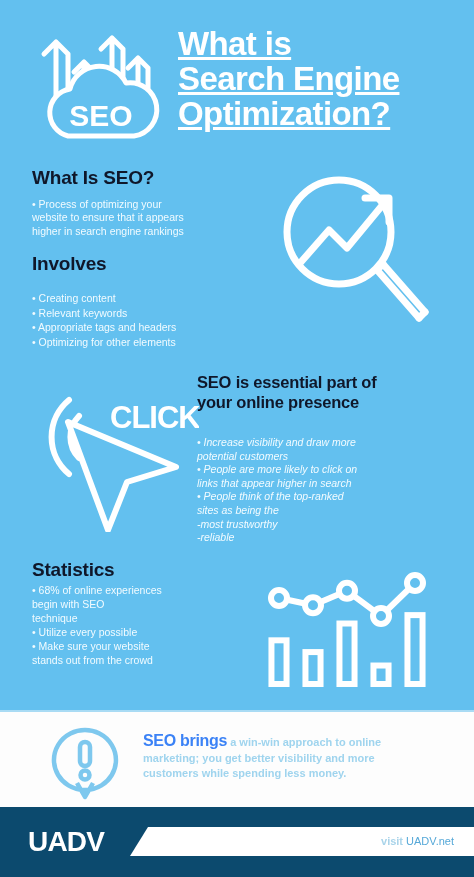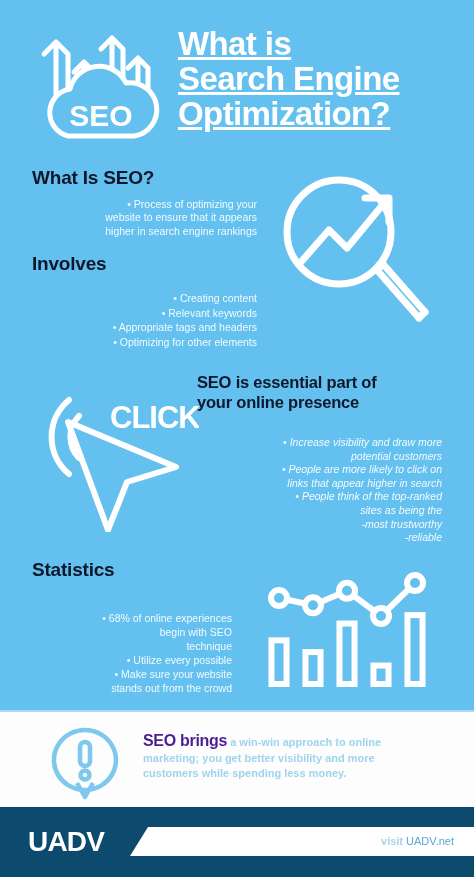--- a/index.html
+++ b/index.html
@@ -25,50 +25,50 @@
   .sec1{position:absolute;left:32px;top:166px;width:225px;}
   .mag{position:absolute;left:277px;top:170px;width:155px;height:160px;}
 
   h2.hd{
     color:#0f172a;font-weight:bold;margin:0;
     font-size:19px;line-height:23px;letter-spacing:-0.2px;
   }
   .body{
     color:#f2fbff;font-size:10.5px;line-height:13.4px;margin:9px 0 0 0;
   }
-  .body p{margin:0;text-align:right;}
+  .body p{margin:0;}
 
   .sec1 .hd2{margin-top:14px;font-size:19px;}
   .sec1 .list2{margin-top:16px;}
   .sec1 .list2 p{line-height:14.6px;}
 
   
   .click{position:absolute;left:24px;top:372px;width:175px;height:160px;}
   .sec2{position:absolute;left:197px;top:372px;width:245px;}
   .sec2 h2.hd{font-size:16.5px;line-height:20px;}
   .sec2 .body{margin-top:24px;line-height:13.6px;font-style:italic;}
 
   
   .sec3{position:absolute;left:32px;top:558px;width:200px;}
   .sec3 h2.hd{font-size:19px;}
-  .sec3 .body{margin-top:30px;line-height:14px;}
+  .sec3 .body{margin-top:2px;line-height:14px;}
   .chart{position:absolute;left:262px;top:562px;width:170px;height:128px;}
 
   
   .band{
     position:absolute;left:0;top:710px;width:474px;height:97px;
     background:#fdfdfd;
   }
   .band-top-rule{position:absolute;left:0;top:0;width:474px;height:2px;background:#a9dbf4;}
   .bubble{position:absolute;left:46px;top:15px;width:78px;height:76px;}
   .band-text{
     position:absolute;left:143px;top:23px;width:290px;
     font-size:11px;line-height:15.5px;color:#9fd4ee;font-weight:bold;
   }
-  .band-text .strong{color:#4c1d95;font-weight:bold;font-size:16px;letter-spacing:-0.3px;text-align:right;}
+  .band-text .strong{color:#3b82f6;font-weight:bold;font-size:16px;letter-spacing:-0.3px;text-align:right;}
 
   
   .footer{position:absolute;left:0;top:807px;width:474px;height:70px;background:#0c4a6e;}
   .uadv{
     position:absolute;left:28px;top:21px;
     color:#ffffff;font-weight:bold;font-size:28px;letter-spacing:-0.8px;line-height:28px;
   }
   .fbar{
     position:absolute;left:130px;top:20px;width:344px;height:29px;background:#ffffff;
     clip-path:polygon(18px 0, 344px 0, 344px 29px, 0 29px);

